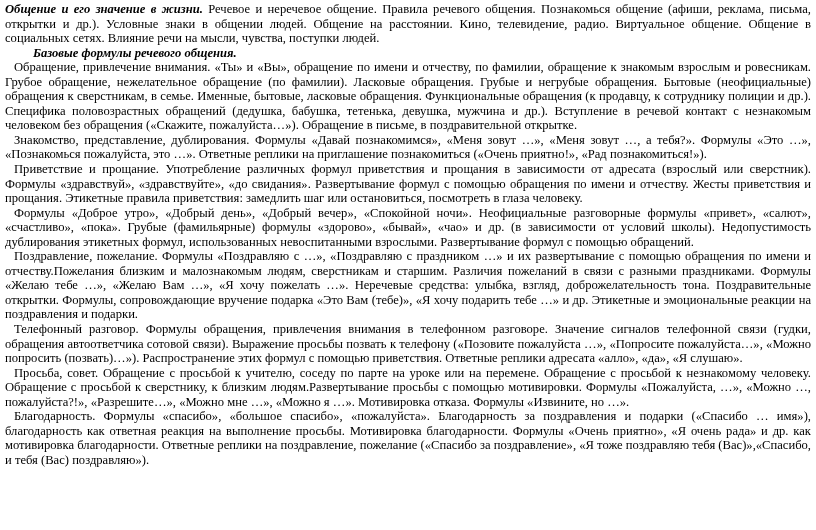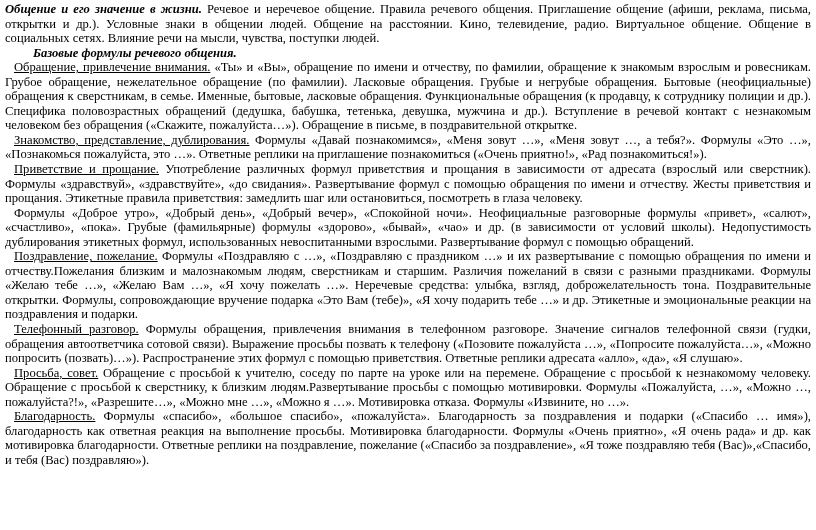--- a/index.html
+++ b/index.html
@@ -16,27 +16,27 @@
     line-height: 14.55px;
     color: #000000;
     text-align: justify;
     padding: 2px 5px 0 5px;
   }
   .doc p { margin: 0; padding: 0; }
   .indent-none  { text-indent: 0; }
   .indent-small { text-indent: 9px; }
   .indent-large { text-indent: 28px; }
   .bi { font-weight: bold; font-style: italic; }
-  .u  { text-decoration: underline; }
+  .u  { }
 </style>
 </head>
 <body>
 
 <div class="doc" style="color: rgb(0, 0, 0); background: rgb(255, 255, 255);">
-    <p class="indent-none"><span class="bi">Общение и его значение в жизни. </span><span>Речевое и неречевое общение. Правила речевого общения. Приглашение общение (афиши, реклама, письма, открытки и др.). Условные знаки в общении людей. Общение на расстоянии. Кино, телевидение, радио. Виртуальное общение. Общение в социальных сетях. Влияние речи на мысли, чувства, поступки людей.</span></p>
+    <p class="indent-none"><span class="bi">Общение и его значение в жизни. </span><span>Речевое и неречевое общение. Правила речевого общения. Познакомься общение (афиши, реклама, письма, открытки и др.). Условные знаки в общении людей. Общение на расстоянии. Кино, телевидение, радио. Виртуальное общение. Общение в социальных сетях. Влияние речи на мысли, чувства, поступки людей.</span></p>
     <p class="indent-large"><span class="bi">Базовые формулы речевого общения.</span></p>
     <p class="indent-small"><span class="u">Обращение, привлечение внимания.</span><span> «Ты» и «Вы», обращение по имени и отчеству, по фамилии, обращение к знакомым взрослым и ровесникам. Грубое обращение, нежелательное обращение (по фамилии). Ласковые обращения. Грубые и негрубые обращения. Бытовые (неофициальные) обращения к сверстникам, в семье. Именные, бытовые, ласковые обращения. Функциональные обращения (к продавцу, к сотруднику полиции и др.). Специфика половозрастных обращений (дедушка, бабушка, тетенька, девушка, мужчина и др.). Вступление в речевой контакт с незнакомым человеком без обращения («Скажите, пожалуйста…»). Обращение в письме, в поздравительной открытке.</span></p>
     <p class="indent-small"><span class="u">Знакомство, представление, дублирования.</span><span> Формулы «Давай познакомимся», «Меня зовут …», «Меня зовут …, а тебя?». Формулы  «Это …», «Познакомься пожалуйста, это …». Ответные реплики на приглашение познакомиться («Очень приятно!», «Рад познакомиться!»).</span></p>
     <p class="indent-small"><span class="u">Приветствие и прощание.</span><span> Употребление различных формул приветствия и прощания в зависимости от адресата (взрослый или сверстник). Формулы «здравствуй», «здравствуйте», «до свидания». Развертывание формул с помощью обращения по имени и отчеству. Жесты приветствия и прощания. Этикетные правила приветствия:  замедлить шаг или остановиться, посмотреть в глаза человеку.</span></p>
     <p class="indent-small"><span>Формулы «Доброе утро», «Добрый день», «Добрый вечер», «Спокойной ночи». Неофициальные разговорные формулы «привет», «салют», «счастливо», «пока». Грубые (фамильярные) формулы «здорово», «бывай», «чао» и др. (в зависимости от условий школы). Недопустимость дублирования этикетных формул, использованных невоспитанными взрослыми. Развертывание формул с помощью обращений.</span></p>
     <p class="indent-small"><span class="u">Поздравление, пожелание.</span><span> Формулы «Поздравляю с …», «Поздравляю с праздником …» и их развертывание с помощью обращения по имени и отчеству.Пожелания близким и малознакомым людям, сверстникам и старшим. Различия пожеланий в связи с разными праздниками.  Формулы «Желаю тебе …», «Желаю Вам …», «Я хочу пожелать …». Неречевые средства: улыбка, взгляд, доброжелательность тона. Поздравительные открытки. Формулы, сопровождающие вручение подарка «Это Вам (тебе)», «Я хочу подарить тебе …» и др. Этикетные и эмоциональные реакции на поздравления и подарки.</span></p>
     <p class="indent-small"><span class="u">Телефонный разговор.</span><span> Формулы обращения, привлечения внимания в телефонном разговоре. Значение сигналов телефонной связи (гудки, обращения автоответчика сотовой связи). Выражение просьбы позвать к телефону («Позовите пожалуйста …», «Попросите пожалуйста…», «Можно попросить (позвать)…»). Распространение этих формул с помощью приветствия. Ответные реплики адресата «алло», «да», «Я слушаю».</span></p>
     <p class="indent-small"><span class="u">Просьба, совет.</span><span> Обращение с просьбой к учителю, соседу по парте  на уроке или на перемене. Обращение с просьбой к незнакомому человеку. Обращение с просьбой к сверстнику, к близким людям.Развертывание просьбы с помощью мотивировки. Формулы «Пожалуйста, …», «Можно …, пожалуйста?!», «Разрешите…», «Можно мне …», «Можно я …». Мотивировка отказа. Формулы «Извините, но …».</span></p>
     <p class="indent-small"><span class="u">Благодарность.</span><span> Формулы «спасибо», «большое спасибо», «пожалуйста».  Благодарность за поздравления и подарки («Спасибо … имя»), благодарность как ответная реакция на выполнение просьбы. Мотивировка благодарности. Формулы «Очень приятно», «Я очень рада» и др. как мотивировка благодарности. Ответные реплики на поздравление, пожелание («Спасибо за поздравление», «Я тоже поздравляю тебя (Вас)»,«Спасибо, и тебя (Вас) поздравляю»).</span></p>
   </div>

